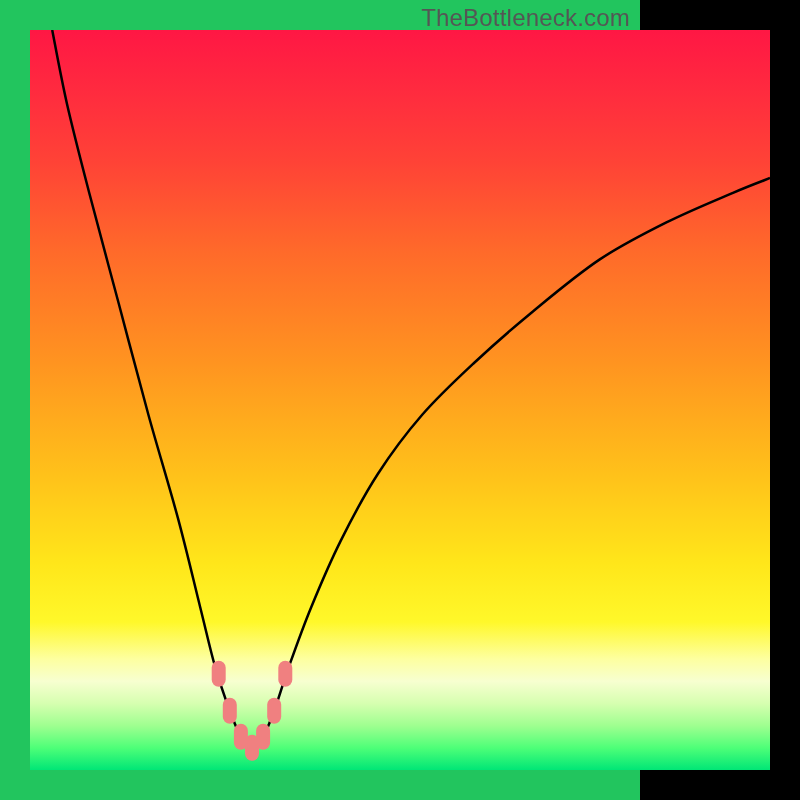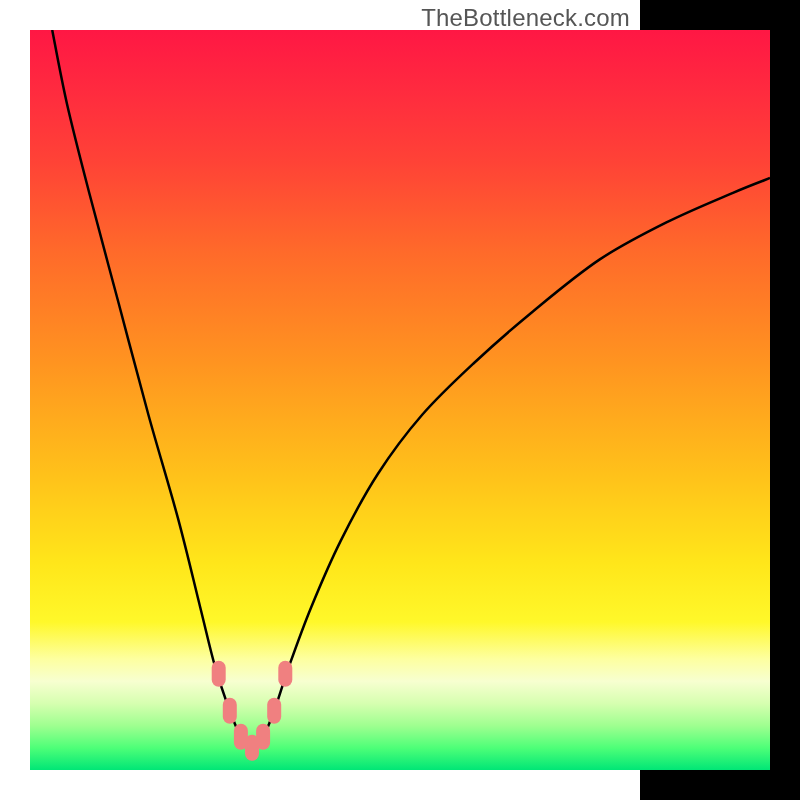--- a/index.html
+++ b/index.html
@@ -8,21 +8,21 @@
     width: 800px;
     height: 800px;
     overflow: hidden;
     background: #000;
     font-family: Arial, Helvetica, sans-serif;
   }
   .outer {
     position: relative;
     width: 640px;
     height: 800px;
-    background: #ffffff;
+    background: #22c55e;
   }
   .plot {
     position: absolute;
     left: 30px;
     top: 30px;
     width: 740px;
     height: 740px;
     overflow: hidden;
   }
   .gradient-bg {

